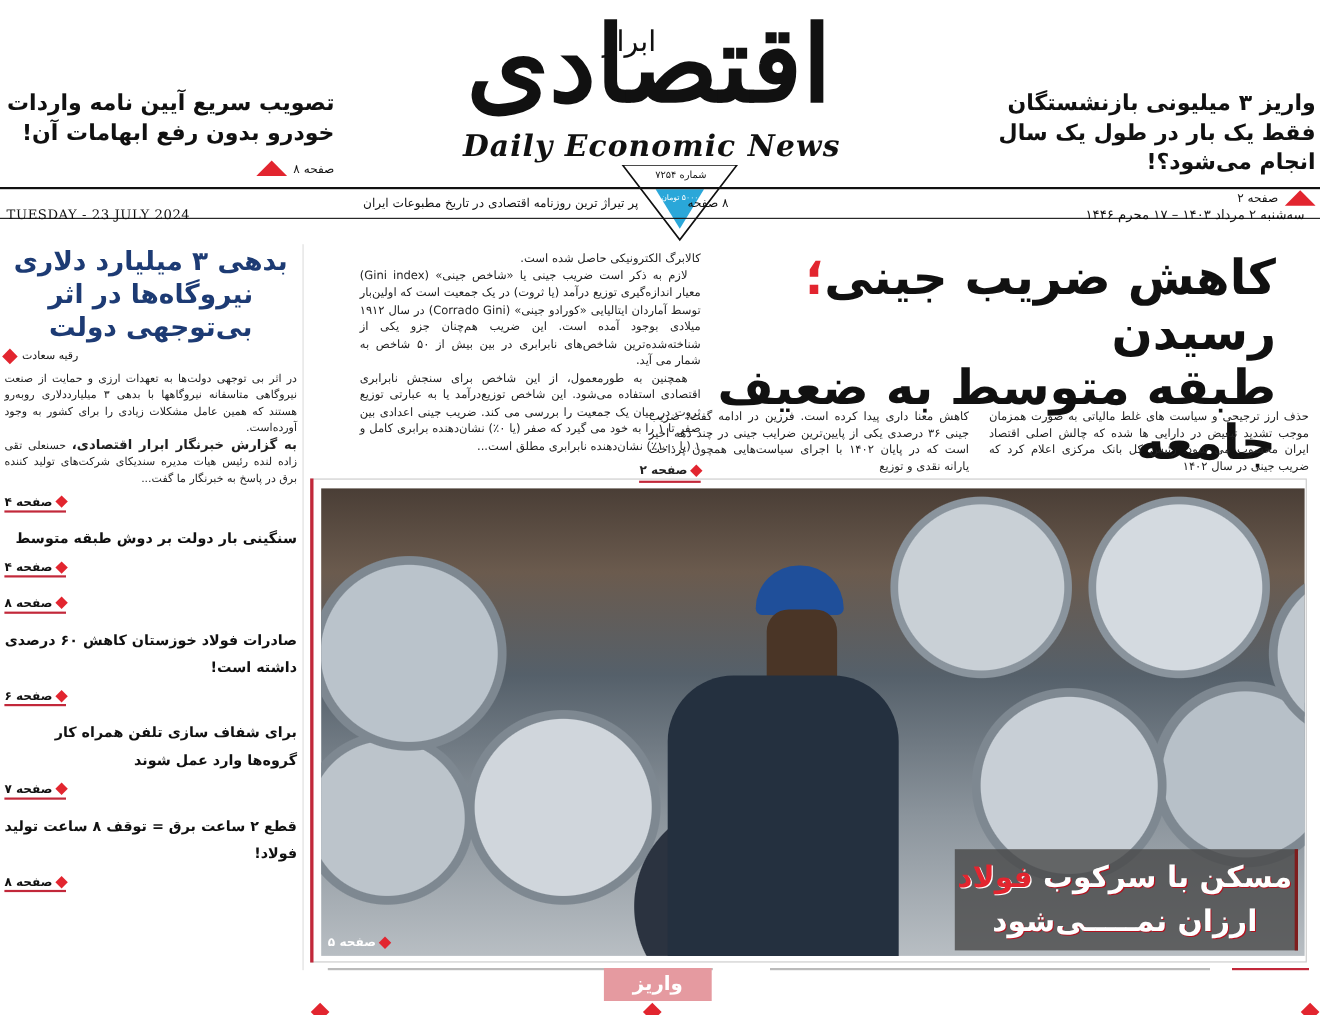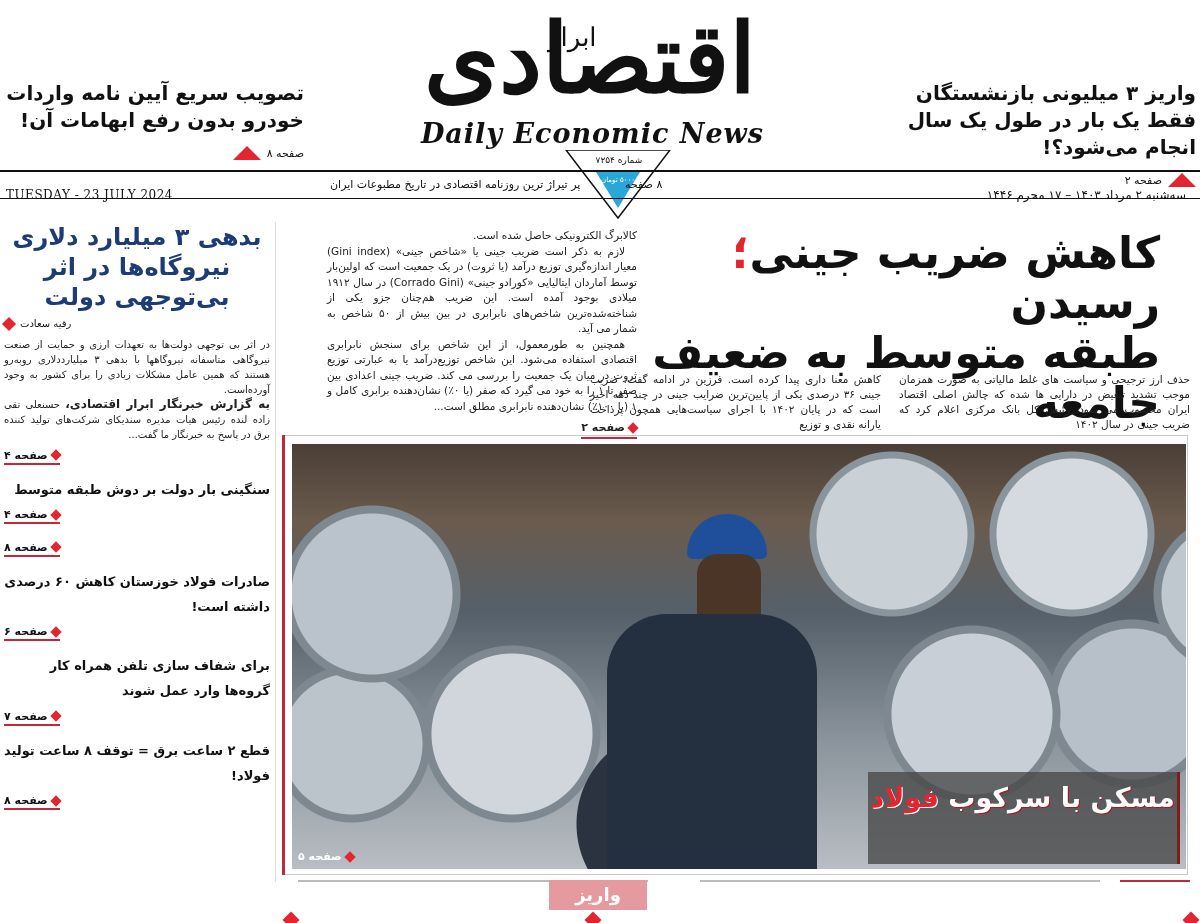--- a/index.html
+++ b/index.html
@@ -196,20 +196,21 @@
 <div class="abs frame"></div>
 <div class="abs frame-accent-l"></div>
 <div class="abs photo" aria-label="worker-with-steel-coils">
 
   <div class="abs" style="left:395px;top:70px;width:80px;height:45px;border-radius:40px 40px 6px 6px;background:#1f4f9a;"></div>
   <div class="abs" style="left:405px;top:110px;width:64px;height:80px;border-radius:20px;background:#4a3526;"></div>
   <div class="abs" style="left:315px;top:170px;width:210px;height:260px;border-radius:60px 60px 0 0;background:#24303f;"></div>
 </div>
 <div class="abs photo-caption rtl">
   <span>مسکن با سرکوب </span><span class="hl">فولاد</span><br>
+  <span>ارزان نمـــــی‌شود</span>
 </div>
 <div class="abs photo-ref rtl">
   <span class="diamond"></span>
   <span>صفحه ۵</span>
 </div>
 
 <div class="abs bottom-rule-1"></div>
 <div class="abs bottom-rule-2"></div>
 <div class="abs bottom-rule-r"></div>
 <div class="abs jar-box rtl">واریز</div>

